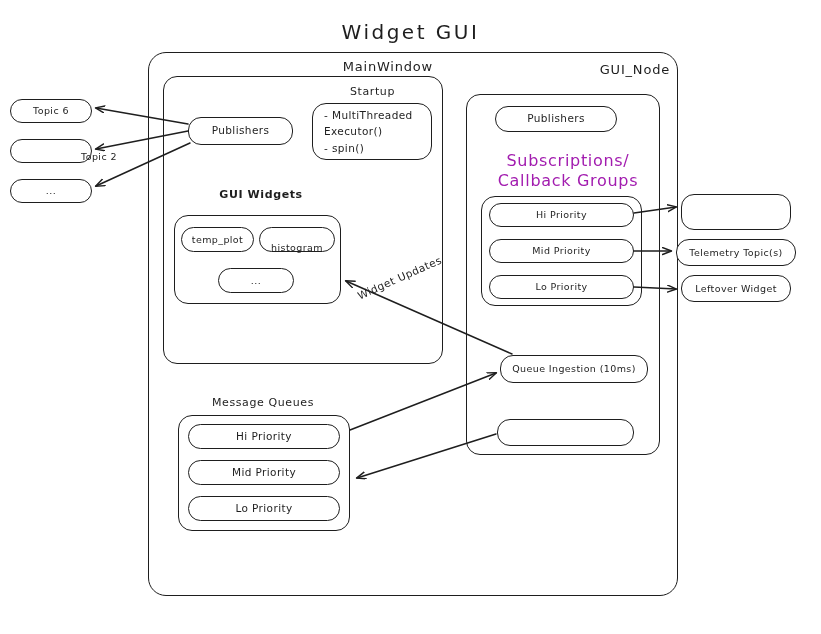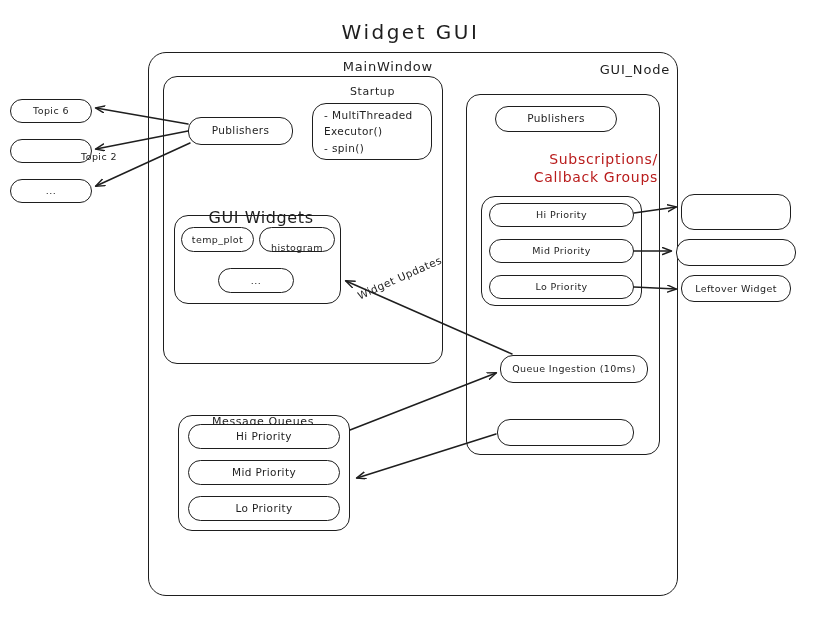--- a/index.html
+++ b/index.html
@@ -77,24 +77,24 @@
     position: absolute;
     font-size: 11px;
     letter-spacing: 0.6px;
     text-align: center;
     color: #1e1e1e;
     white-space: pre-line;
     line-height: 1.3;
   }
   .sub-title {
     position: absolute;
-    font-size: 14px;
+    font-size: 16px;
     letter-spacing: 0.7px;
-    text-align: right;
-    color: #b91c1c;
+    text-align: center;
+    color: #a21caf;
     white-space: pre-line;
     line-height: 1.25;
   }
   .node-lbl   { font-size: 10.5px; }
   .node-lbl-s { font-size: 9.5px; }
   .code-lines {
     position: absolute;
     box-sizing: border-box;
     display: flex;
     flex-direction: column;
@@ -130,30 +130,30 @@
 
   <div class="box pill" style="left:188px; top:117px; width:105px; height:28px;"></div>
   <div class="lbl node-lbl" style="left:188px; top:117px; width:105px; height:28px;">Publishers</div>
 
   <div class="grp-title" style="left:310px; top:85px; width:125px;">Startup</div>
   <div class="box" style="left:312px; top:103px; width:120px; height:57px;"></div>
   <div class="code-lines" style="left:312px; top:103px; width:120px; height:57px;">-  MultiThreaded
     Executor()
 -  spin()</div>
 
-  <div class="grp-title" style="left:186px; top:208px; width:150px; font-size:16px;">GUI Widgets</div>
+  <div class="grp-title" style="left:186px; top:188px; width:150px; font-size:11px;font-weight:bold;">GUI Widgets</div>
   <div class="box container" style="left:174px; top:215px; width:167px; height:89px;"></div>
   <div class="box pill" style="left:181px; top:227px; width:73px; height:25px;"></div>
   <div class="lbl node-lbl-s" style="left:181px; top:227px; width:73px; height:25px;text-align:center;">temp_plot</div>
   <div class="box pill" style="left:259px; top:227px; width:76px; height:25px;"></div>
   <div class="lbl node-lbl-s" style="left:259px; top:227px; width:76px; height:41px;">histogram</div>
   <div class="box pill" style="left:218px; top:268px; width:76px; height:25px;"></div>
   <div class="lbl node-lbl-s" style="left:218px; top:268px; width:76px; height:25px;">...</div>
 
-  <div class="grp-title" style="left:188px; top:396px; width:150px;margin-top:19px;">Message Queues</div>
+  <div class="grp-title" style="left:188px; top:396px; width:150px;">Message Queues</div>
   <div class="box container" style="left:178px; top:415px; width:172px; height:116px;"></div>
   <div class="box pill" style="left:188px; top:424px; width:152px; height:25px;"></div>
   <div class="lbl node-lbl" style="left:188px; top:424px; width:152px; height:25px;">Hi Priority</div>
   <div class="box pill" style="left:188px; top:460px; width:152px; height:25px;"></div>
   <div class="lbl node-lbl" style="left:188px; top:460px; width:152px; height:25px;">Mid Priority</div>
   <div class="box pill" style="left:188px; top:496px; width:152px; height:25px;"></div>
   <div class="lbl node-lbl" style="left:188px; top:496px; width:152px; height:25px;">Lo Priority</div>
 
   <div class="section-title" style="left:470px; top:62px; width:200px;">GUI_Node</div>
 
@@ -182,20 +182,21 @@
 
   <div class="box pill" style="left:10px; top:139px; width:82px; height:24px;"></div>
   <div class="lbl node-lbl-s" style="left:10px; top:139px; width:82px; height:36px;margin-left:48px;">Topic 2</div>
 
   <div class="box pill" style="left:10px; top:179px; width:82px; height:24px;"></div>
   <div class="lbl node-lbl-s" style="left:10px; top:179px; width:82px; height:24px;">...</div>
 
   <div class="box pill" style="left:681px; top:194px; width:110px; height:36px;"></div>
 
   <div class="box pill" style="left:676px; top:239px; width:120px; height:27px;"></div>
+  <div class="lbl node-lbl-s" style="left:676px; top:239px; width:120px; height:27px;">Telemetry Topic(s)</div>
 
   <div class="box pill" style="left:681px; top:275px; width:110px; height:27px;"></div>
   <div class="lbl node-lbl-s" style="left:681px; top:275px; width:110px; height:27px;">Leftover Widget</div>
 
   <svg class="svg-layer" viewBox="0 0 821 634" xmlns="http://www.w3.org/2000/svg">
     <defs>
       <marker id="arw" markerWidth="11" markerHeight="11" refX="9" refY="4" orient="auto" markerUnits="userSpaceOnUse">
         <path d="M0.5,0.5 L9.5,4 L0.5,7.5" fill="none" stroke="#1e1e1e" stroke-width="1.4" stroke-linecap="round" stroke-linejoin="round"></path>
       </marker>
     </defs>

